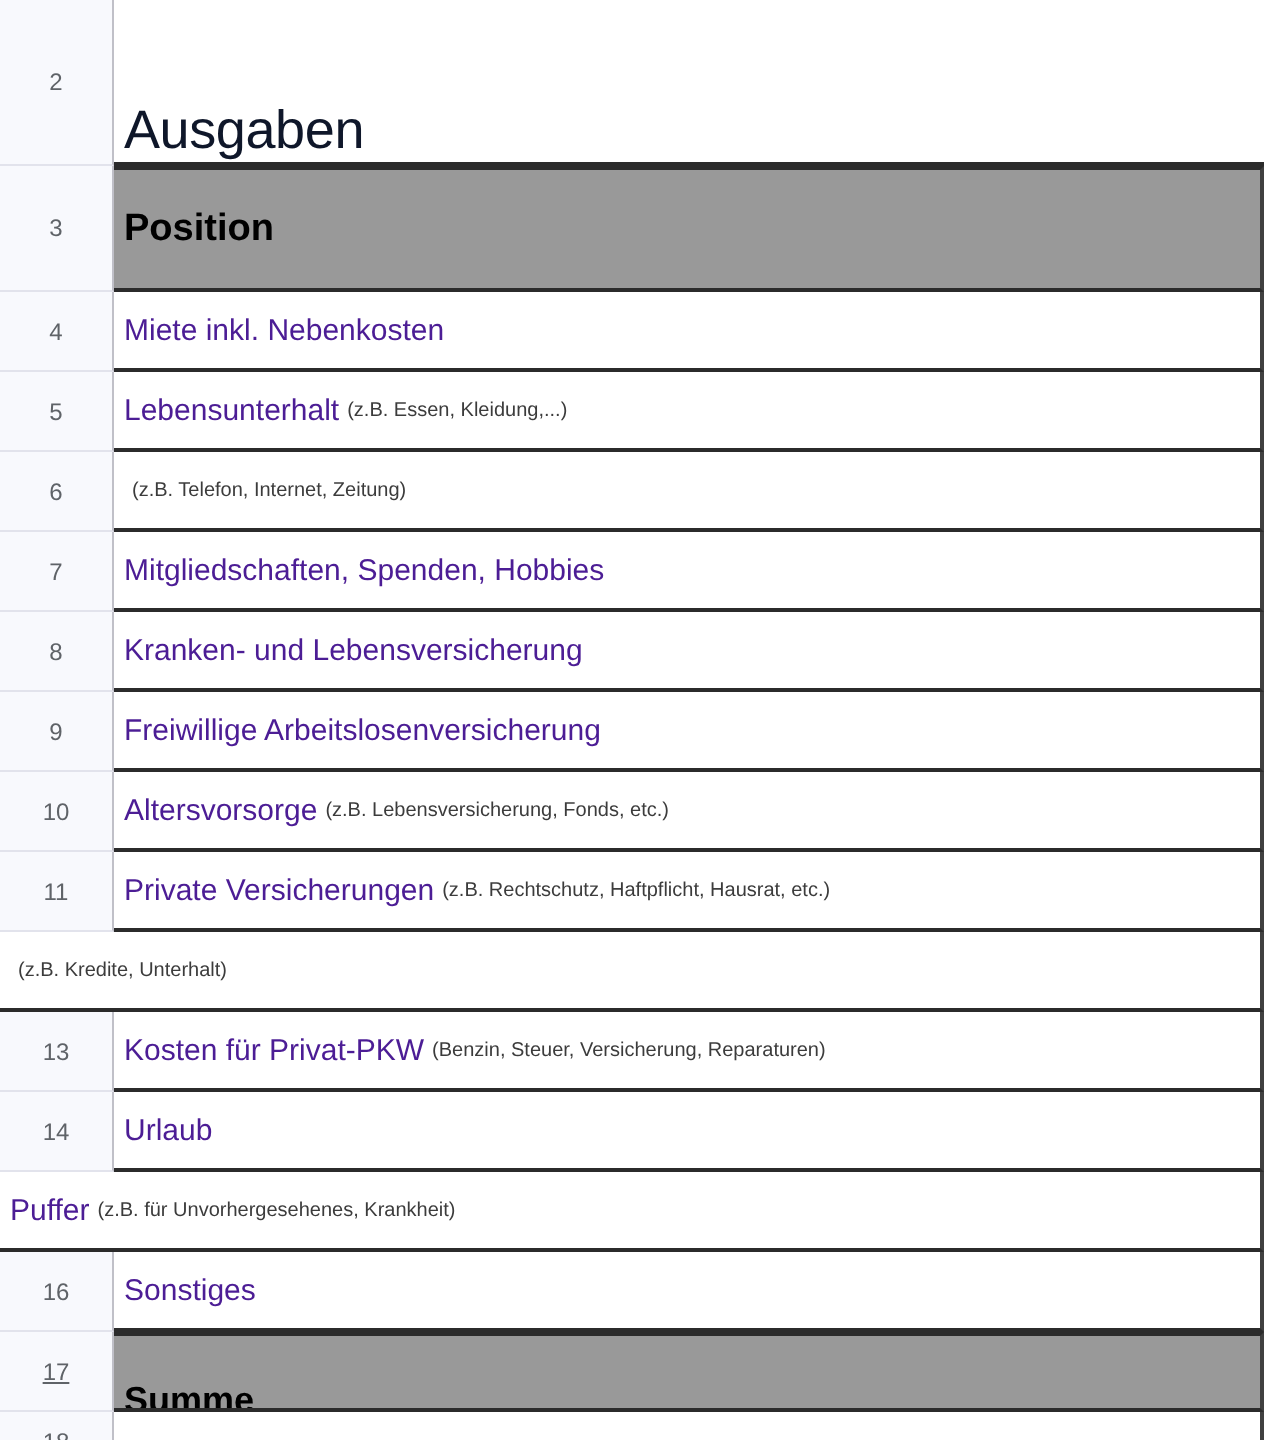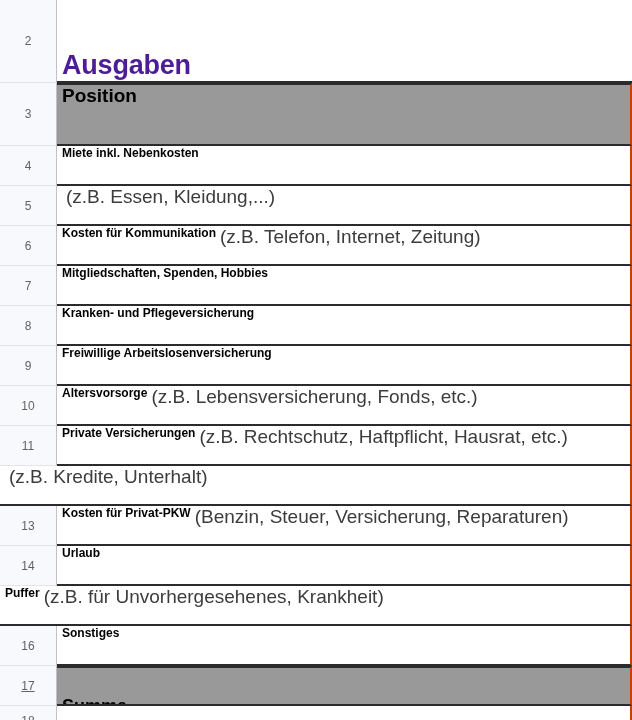--- a/index.html
+++ b/index.html
@@ -53,40 +53,40 @@
     user-select: none;
   }
   .rownum.first { border-bottom: 1px solid #e2e3ec; }
 
   
   .cell {
     flex: 1 1 auto;
     box-sizing: border-box;
     padding: 0 0 0 5px;
     display: flex;
-    align-items: flex-start;
+    align-items: center;
     background: #ffffff;
-    border-right: 2px solid #c2410c;
+    border-right: 2px solid #404040;
     border-bottom: 2px solid #2b2b2b;
     overflow: hidden;
     white-space: nowrap;
   }
 
   
   .row-title .rownum { height: 83px; }
   .row-title .cell {
     height: 83px;
     align-items: flex-end;
     padding-bottom: 2px;
     border-right: none;
   }
   .title-text {
     font-size: 27px;
-    font-weight: bold;
-    color: #4c1d95;
+    font-weight: normal;
+    color: #0f172a;
     line-height: 1.05;
     letter-spacing: -0.2px;
   }
 
   
   .row-header .rownum { height: 63px; }
   .row-header .cell {
     height: 63px;
     background: #999999;
     border-top: 2px solid #2b2b2b;
@@ -95,26 +95,26 @@
   .header-text {
     font-size: 19px;
     font-weight: bold;
     color: #000000;
   }
 
   
   .row-item .rownum { height: 40px; }
   .row-item .cell { height: 40px; border-bottom: 2px solid #2b2b2b; }
   .label-main {
-    font-size: 12px;
-    font-weight: bold;
-    color: #000000;
+    font-size: 15px;
+    font-weight: normal;
+    color: #4c1d95;
   }
   .label-note {
-    font-size: 19px;
+    font-size: 10px;
     font-weight: normal;
     color: #3c3c3c;
     margin-left: 4px;
   }
   .label-note:empty { display: none; }
 
   
   .row-sum .rownum { height: 40px; text-decoration: underline; }
   .row-sum .cell {
     height: 40px;
@@ -157,44 +157,44 @@
       <div class="rownum">4</div>
       <div class="cell">
         <span class="label-main">Miete inkl. Nebenkosten</span>
 
       </div>
     </div>
 
     <div class="row row-item">
       <div class="rownum">5</div>
       <div class="cell">
+        <span class="label-main">Lebensunterhalt</span>
         <span class="label-note">(z.B. Essen, Kleidung,...)</span>
       </div>
     </div>
 
     <div class="row row-item">
       <div class="rownum">6</div>
       <div class="cell">
-        <span class="label-main">Kosten für Kommunikation</span>
         <span class="label-note">(z.B. Telefon, Internet, Zeitung)</span>
       </div>
     </div>
 
     <div class="row row-item">
       <div class="rownum">7</div>
       <div class="cell">
         <span class="label-main">Mitgliedschaften, Spenden, Hobbies</span>
 
       </div>
     </div>
 
     <div class="row row-item">
       <div class="rownum">8</div>
       <div class="cell">
-        <span class="label-main">Kranken- und Pflegeversicherung</span>
+        <span class="label-main">Kranken- und Lebensversicherung</span>
 
       </div>
     </div>
 
     <div class="row row-item">
       <div class="rownum">9</div>
       <div class="cell">
         <span class="label-main">Freiwillige Arbeitslosenversicherung</span>
 
       </div>

